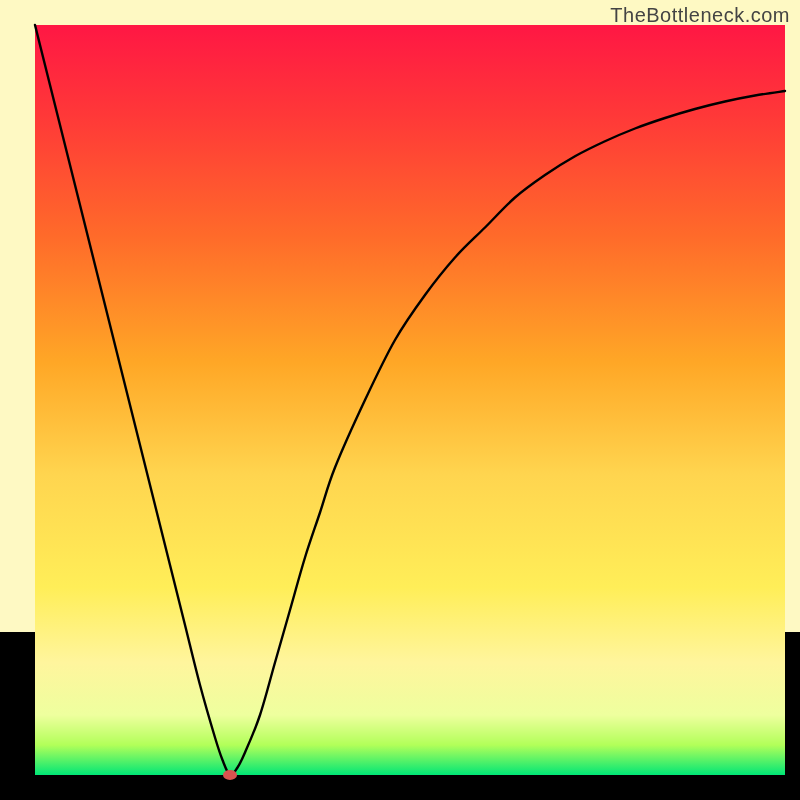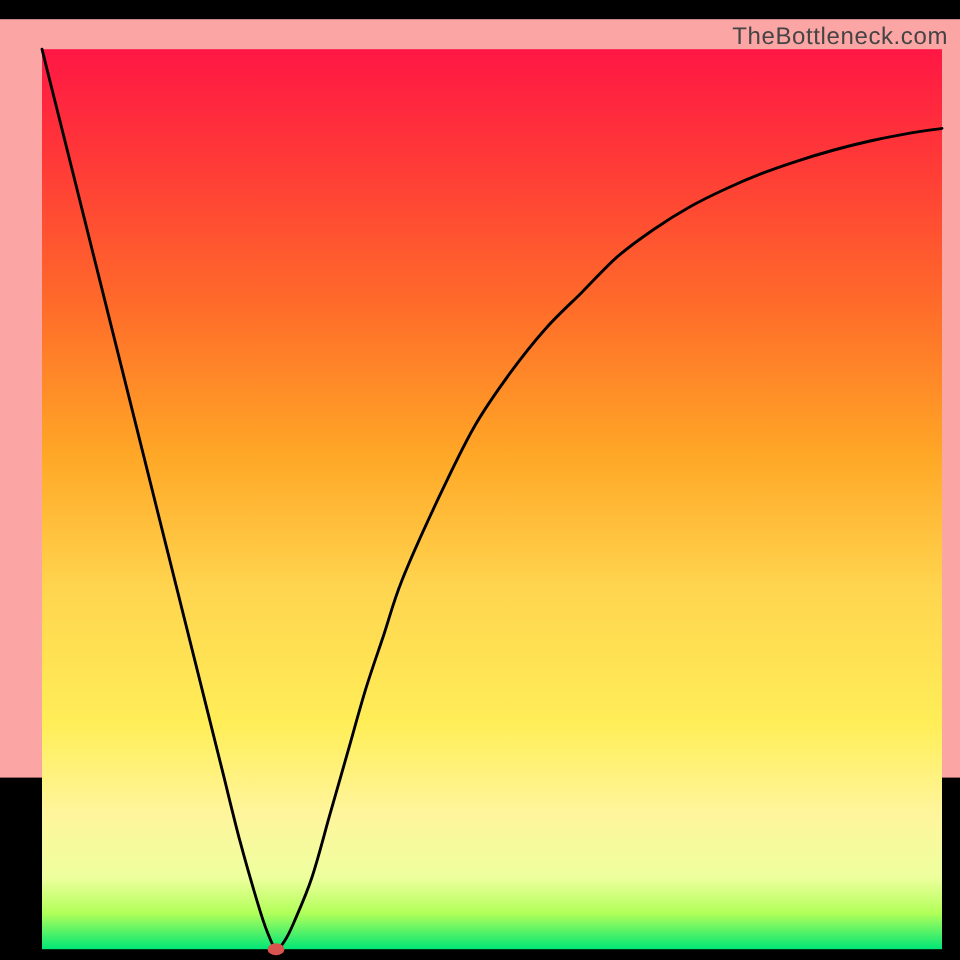--- a/index.html
+++ b/index.html
@@ -8,22 +8,21 @@
     width: 800px;
     height: 800px;
     overflow: hidden;
     font-family: Arial, Helvetica, sans-serif;
     background: #000;
   }
   .frame {
     position: relative;
     width: 800px;
     height: 632px;
-    background: #fca5a5;
-    margin-top: 16px;
+    background: #fef9c3;
   }
   .watermark {
     position: absolute;
     top: 4px;
     right: 10px;
     color: #444;
     font-size: 20px;
     font-weight: 500;
     letter-spacing: 0.5px;
     z-index: 10;

